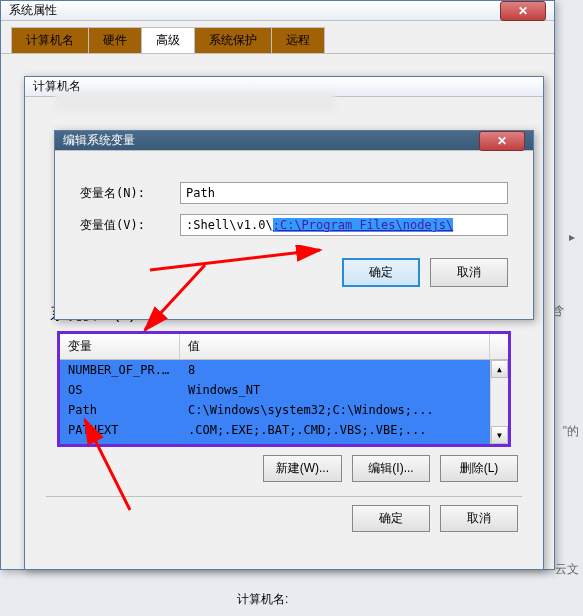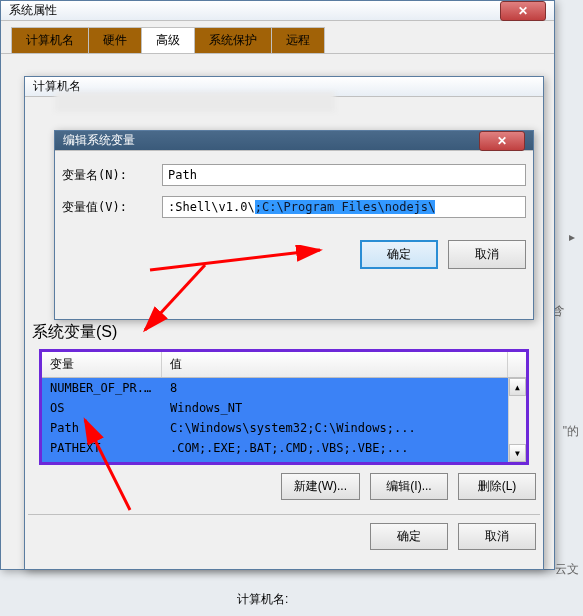--- a/index.html
+++ b/index.html
@@ -57,21 +57,21 @@
       border-bottom: none;
       margin-right: -1px;
       cursor: pointer;
     }
     .tab.active {
       background: #fff;
       position: relative;
       z-index: 1;
     }
     .win-body {
-      padding: 3px;
+      padding: 21px;
       background: #f0f0f0;
     }
     .section-label {
       margin: 4px 0 6px 4px;
       font-size: 16px;
     }
     .form-row {
       display: flex;
       align-items: center;
       margin: 10px 4px;
@@ -93,21 +93,22 @@
       border: 1px solid #a0a0a0;
       padding: 3px 5px;
       font-family: "Consolas", monospace;
       font-size: 12px;
       background: #fff;
       white-space: nowrap;
       overflow: hidden;
     }
     .selected-text {
       background: #3399ff;
-      color: #0f172a;
+      color: #4c1d95;
+      text-decoration: underline;
     }
     .btn-row {
       display: flex;
       justify-content: flex-end;
       gap: 10px;
       padding: 8px 4px;
     }
     .btn {
       min-width: 78px;
       padding: 4px 12px;

